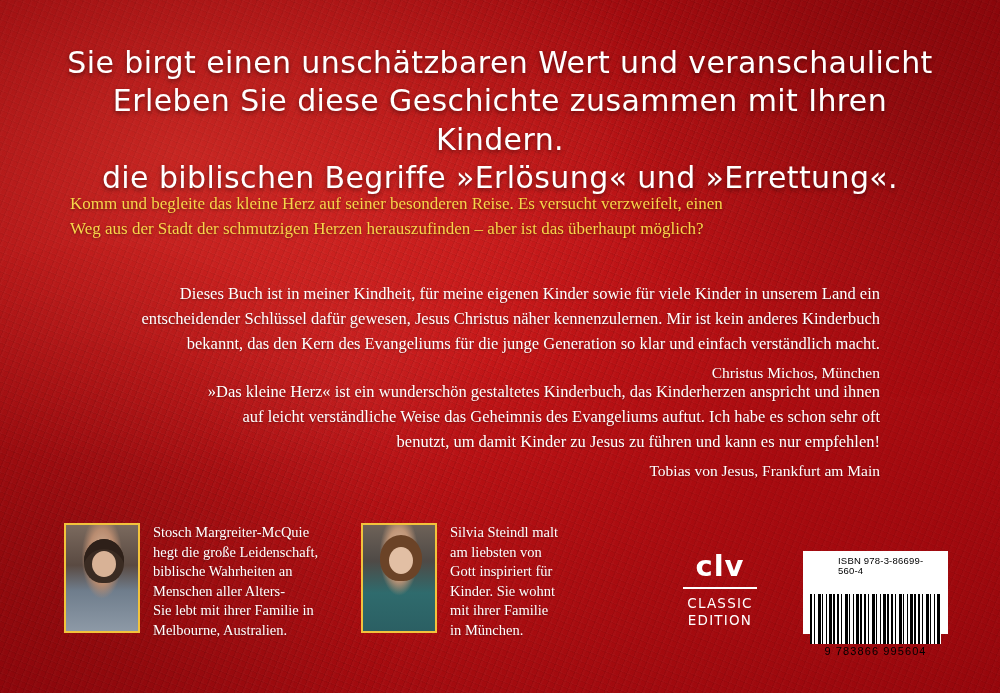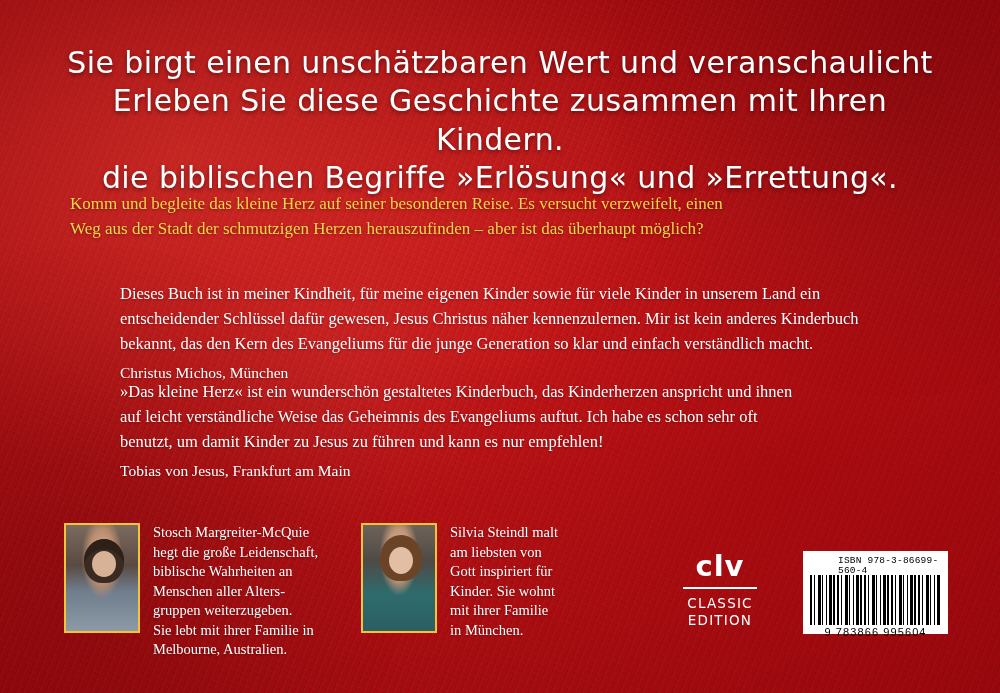--- a/index.html
+++ b/index.html
@@ -60,21 +60,21 @@
     font-family: Liberation Serif, serif;
     font-size: 17px;
     line-height: 1.45;
     text-shadow: 0 1px 3px rgba(0,0,0,0.4);
   }
   .subhead .sh-line { display: block; }
   .quote {
     position: absolute;
     left: 120px;
     width: 760px;
-    text-align: left;
+    text-align: right;
     color: #ffffff;
     font-family: "Liberation Serif", serif;
     font-size: 16.5px;
     line-height: 1.52;
     text-shadow: 0 1px 2px rgba(0,0,0,0.35);
   }
   .quote .q-line { display: block; }
   #quote-1 { top: 281px; }
   #quote-2 { top: 379px; }
   .quote-attr {
@@ -190,27 +190,27 @@
     position: absolute;
     left: 803px;
     top: 551px;
     width: 145px;
     height: 83px;
     background: #ffffff;
     box-sizing: border-box;
     padding: 5px 7px 4px 7px;
   }
   .isbn-text {
-    font-family: Liberation Mono, monospace;
+    font-family: Liberation Sans, sans-serif;
     font-size: 9.5px;
     color: #000;
     letter-spacing: 0.2px;
     text-align: left;
     line-height: 1;
-    margin-bottom: 0;
+    margin-bottom: 19px;
     padding-left: 28px;
   }
   .bars {
     height: 50px;
     width: 131px;
     background-image: repeating-linear-gradient(90deg,
       #000 0px, #000 2px, #fff 2px, #fff 4px,
       #000 4px, #000 5px, #fff 5px, #fff 8px,
       #000 8px, #000 11px, #fff 11px, #fff 12px,
       #000 12px, #000 13px, #fff 13px, #fff 16px,
@@ -260,21 +260,20 @@
   </div>
 
   <div class="bios">
     <div class="bio" id="bio-1">
       <div class="portrait p1"></div>
       <div class="bio-text">
         <span class="b-line">Stosch Margreiter-McQuie</span>
         <span class="b-line">hegt die große Leidenschaft,</span>
         <span class="b-line">biblische Wahrheiten an</span>
         <span class="b-line">Menschen aller Alters-</span>
-        <span class="b-line">gruppen weiterzugeben.</span>
         <span class="b-line">Sie lebt mit ihrer Familie in</span>
         <span class="b-line">Melbourne, Australien.</span>
       </div>
     </div>
 
     <div class="bio" id="bio-2">
       <div class="portrait p2"></div>
       <div class="bio-text">
         <span class="b-line">Silvia Steindl malt</span>
         <span class="b-line">am liebsten von</span>

